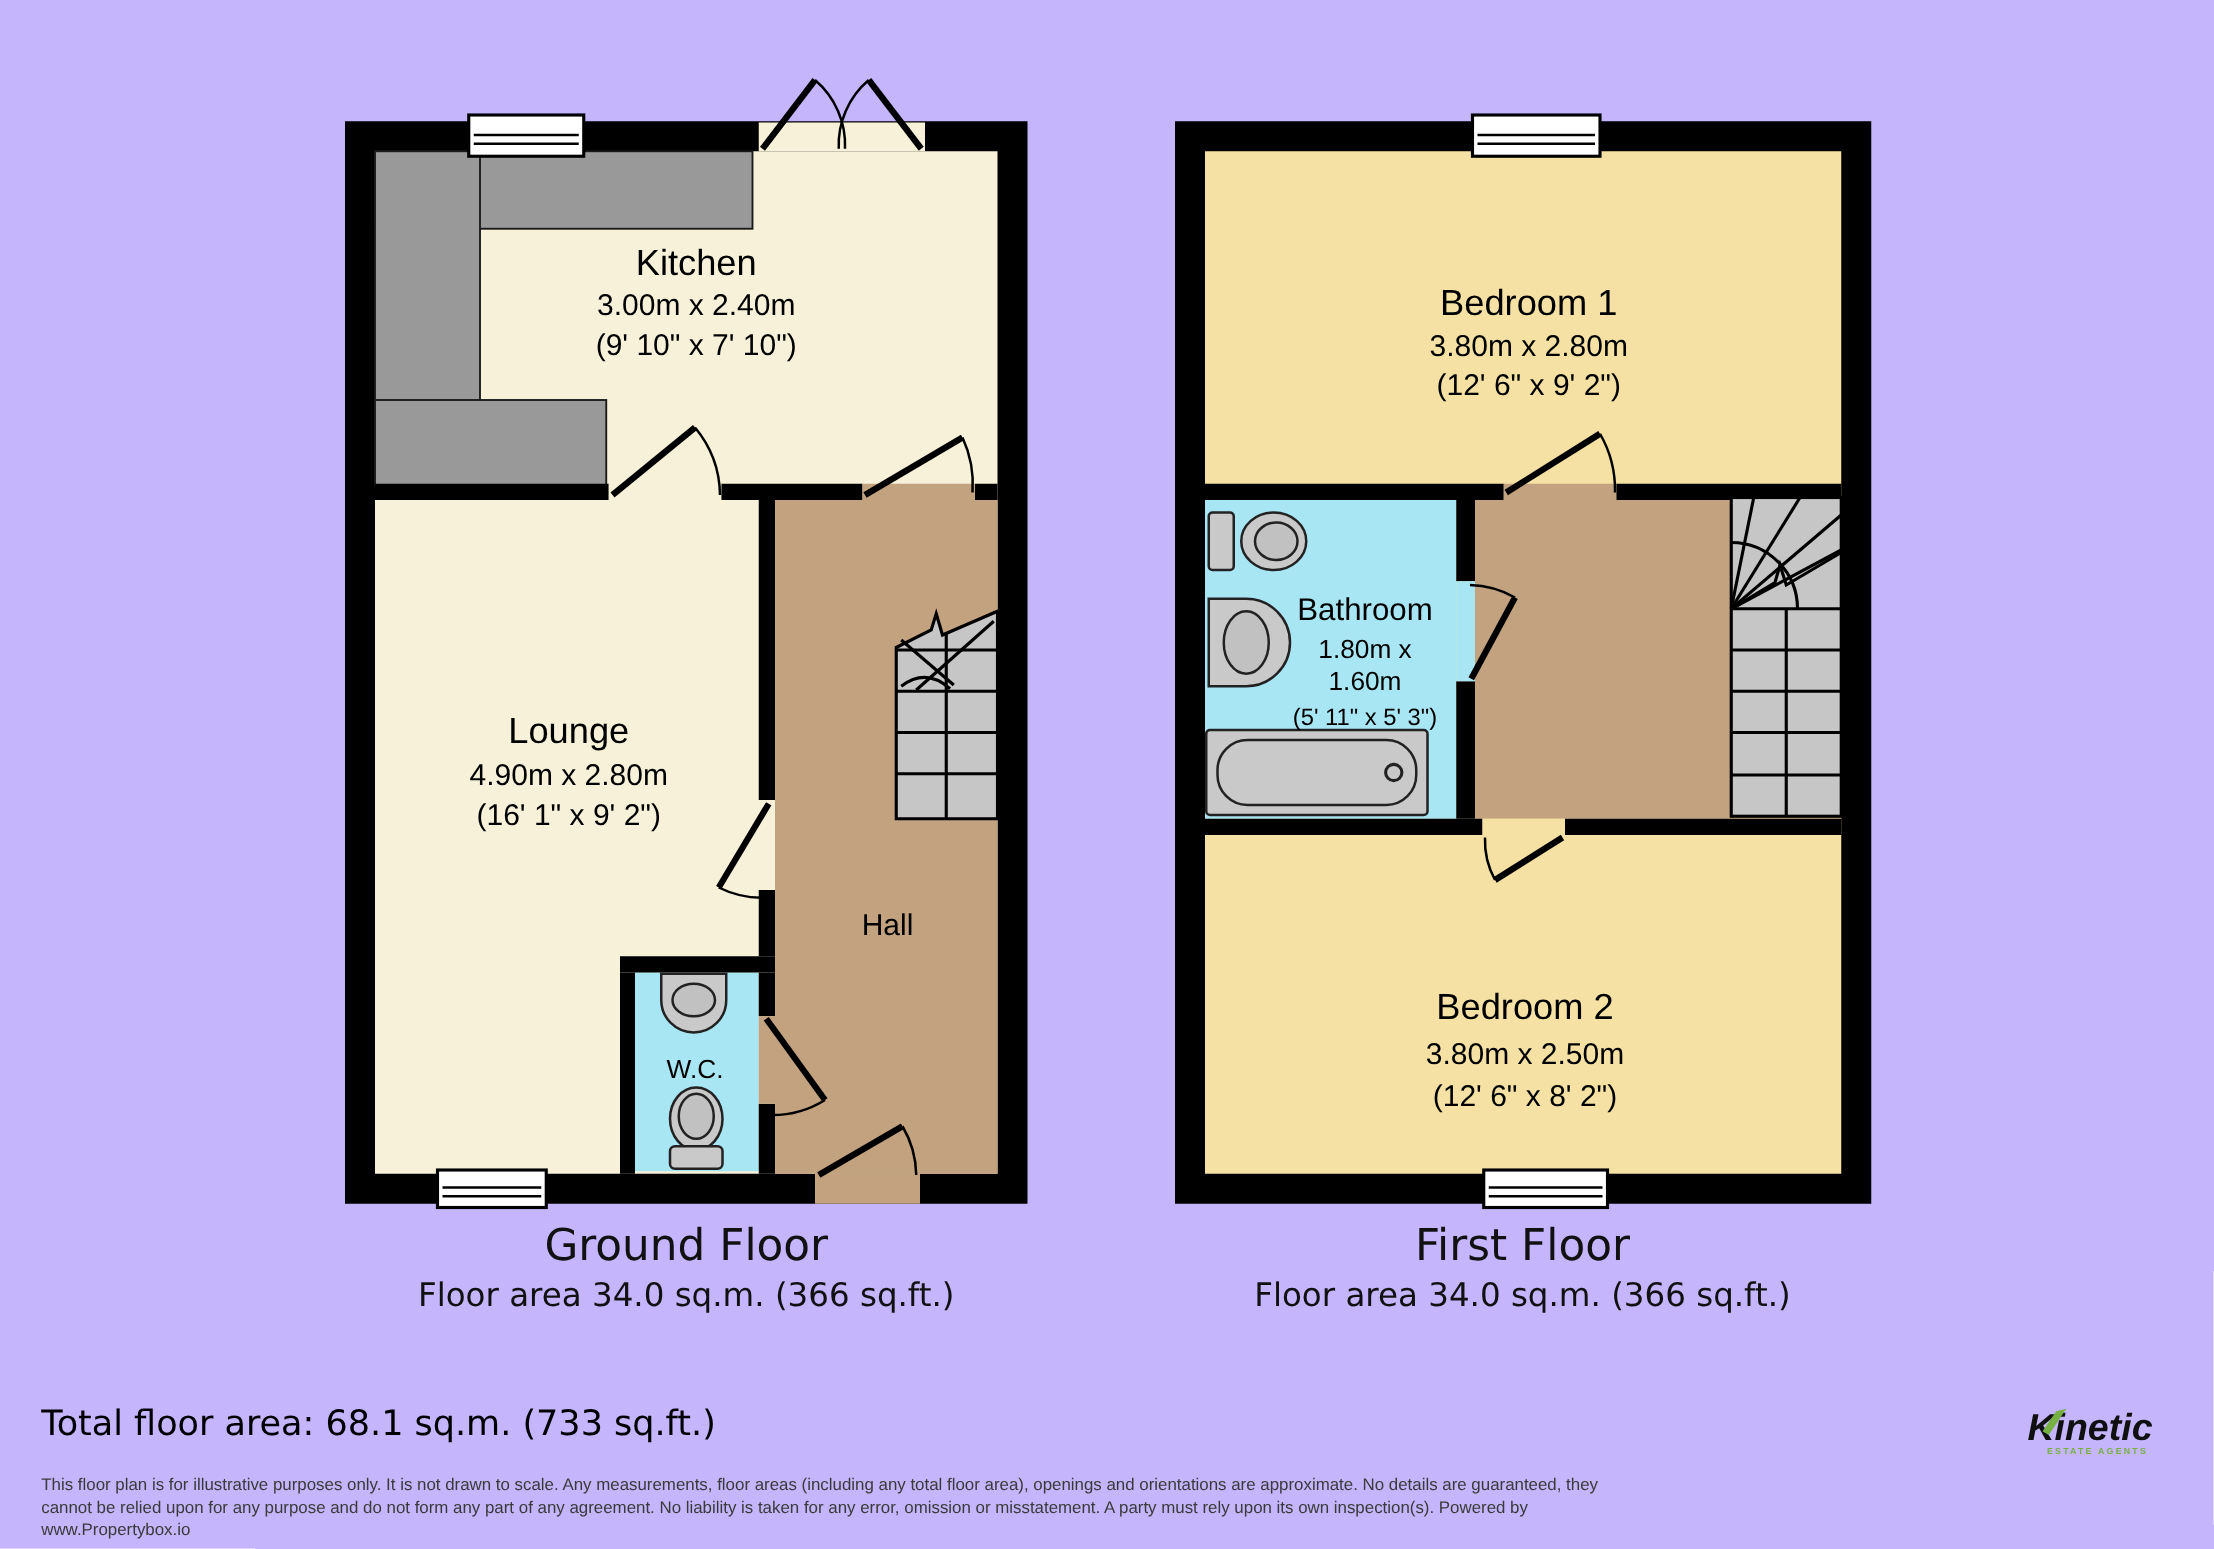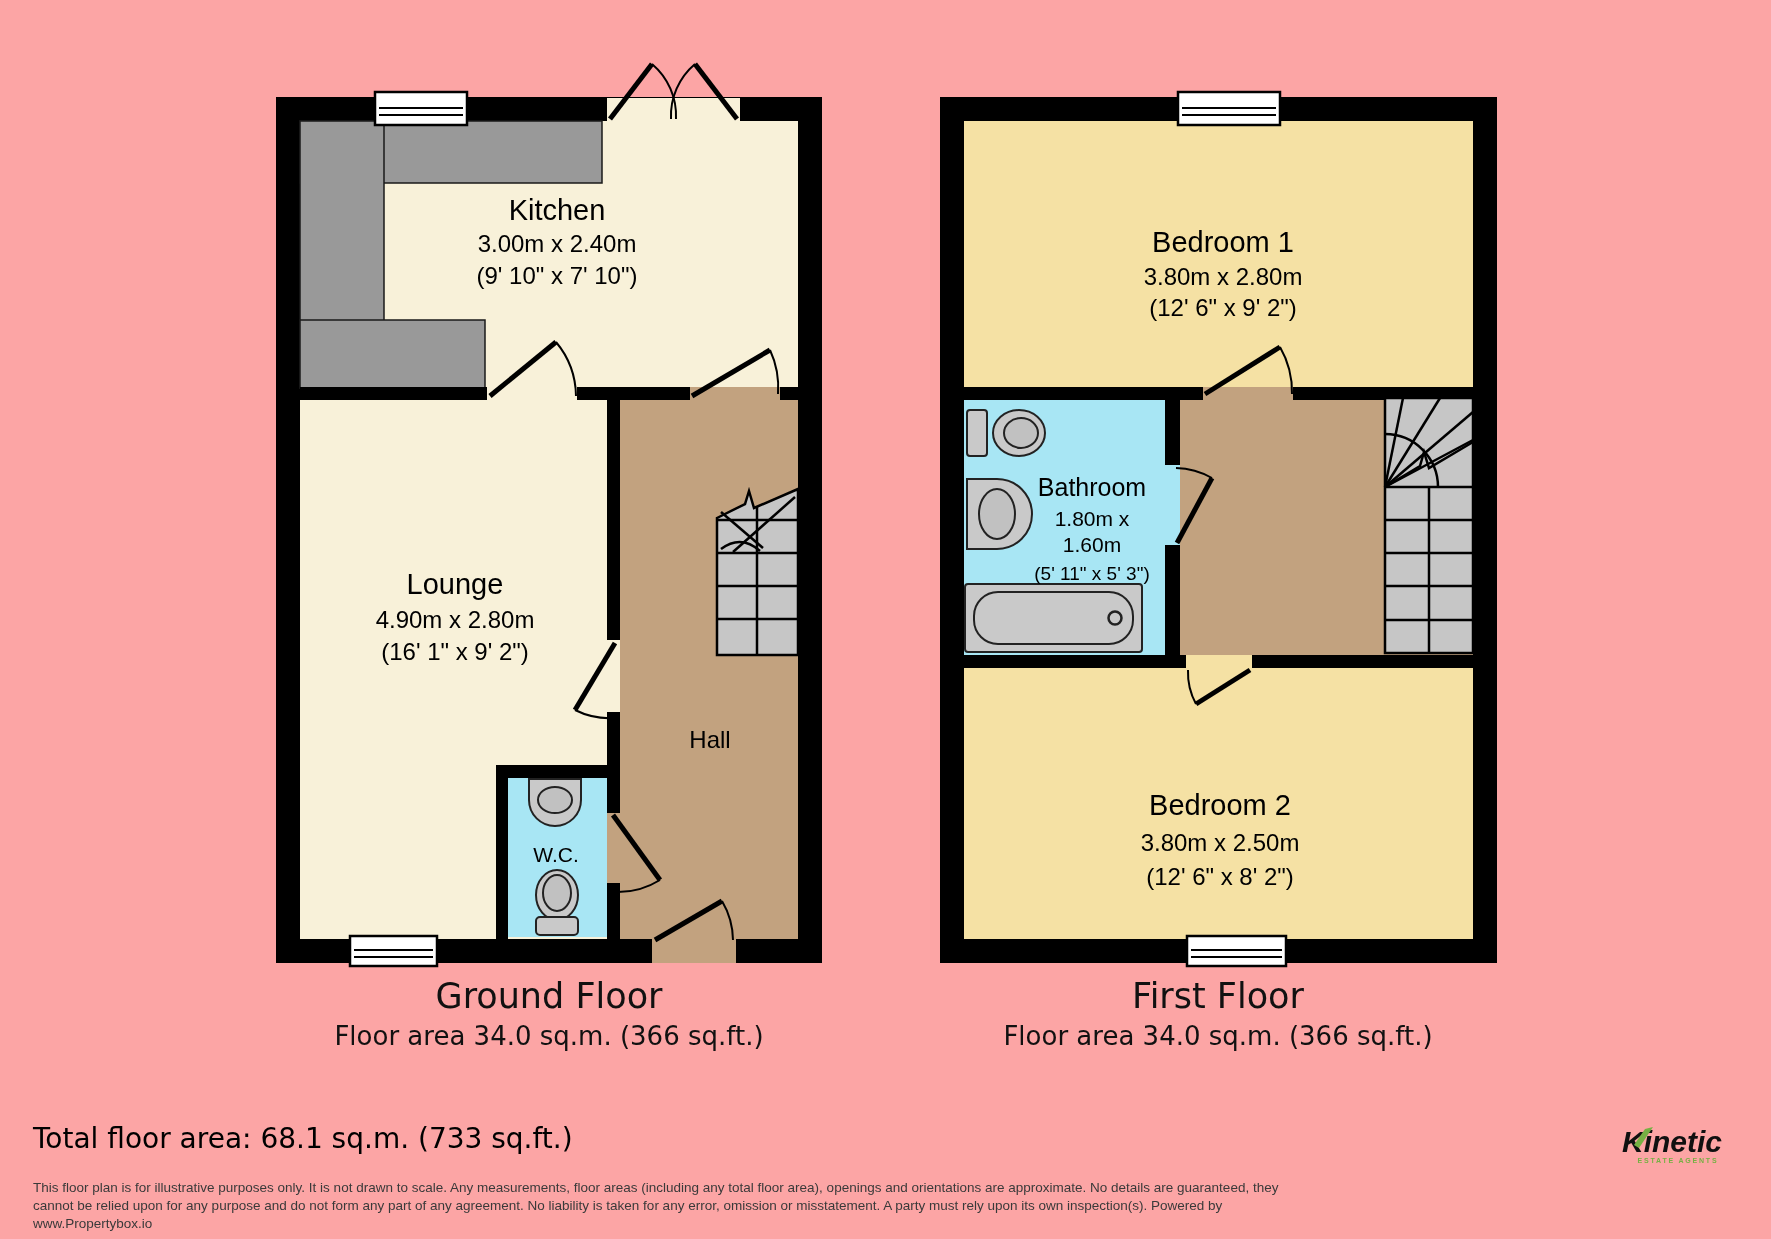--- a/index.html
+++ b/index.html
@@ -1,16 +1,16 @@
 <!DOCTYPE html>
 <html><head>
 <meta charset="utf-8">
 <style>
   html,body{margin:0;padding:0;background:#ffffff;}
-  .page{position:relative;width:1771px;height:1239px;background:#fca5a5;overflow:hidden;
+  .page{position:relative;width:1771px;height:1239px;background:#c4b5fd;overflow:hidden;
         font-family:"Liberation Sans", sans-serif;}
   svg{position:absolute;left:0;top:0;}
   text{fill:#000;}
   .room-name{font-size:29px;}
   .room-dim{font-size:24px;}
   .small-name{font-size:24px;}
   .caption-title{font-size:35px;font-family:"DejaVu Sans",sans-serif;fill:#111;}
   .caption-sub{font-size:26px;font-family:"DejaVu Sans",sans-serif;fill:#111;}
   .total{font-size:28px;font-family:"DejaVu Sans",sans-serif;fill:#000;}
   .disclaimer{font-size:13.5px;fill:#3a3a3a;}

